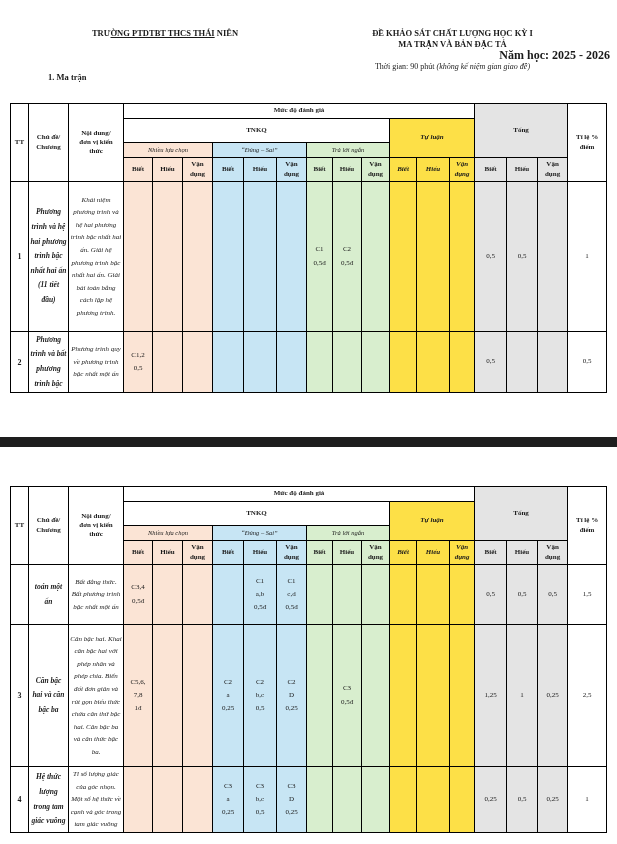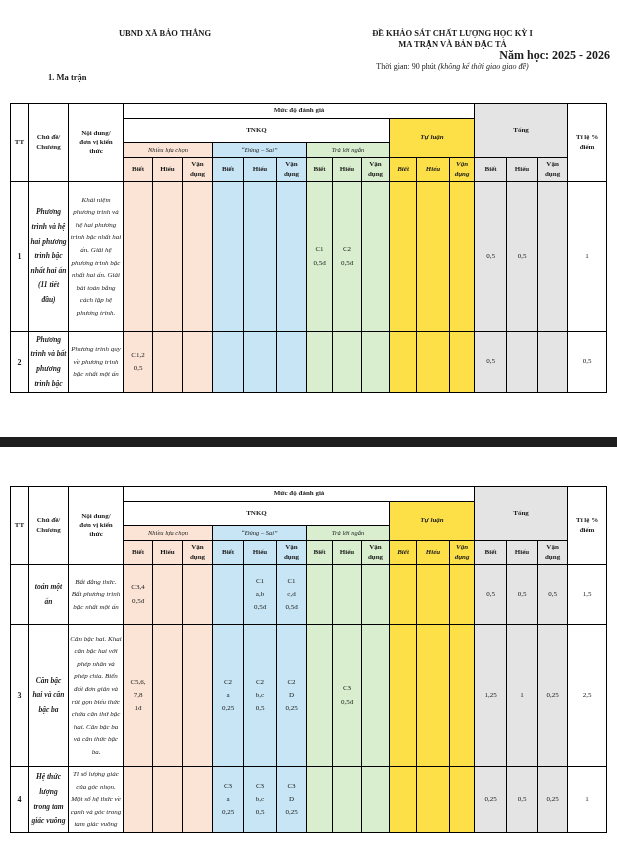--- a/index.html
+++ b/index.html
@@ -71,28 +71,28 @@
   
   .page-break {
     position: absolute; top: 437px; left: 0; width: 617px; height: 10px;
     background: #1E1E1E;
   }
 </style>
 </head>
 <body>
 
 <div class="org-block">
-  <div>UBND XÃ BẢO THẮNG</div>
+  <div><span>TRƯ</span><span class="org-underline">ỜNG PTDTBT THCS THÁI</span><span> NIÊN</span></div>
 </div>
 
 <div class="title-block">
   <div>ĐỀ KHẢO SÁT CHẤT LƯỢNG HỌC KỲ I</div>
   <div>MA TRẬN VÀ BẢN ĐẶC TẢ</div>
   <div class="small">Năm học: 2025 - 2026</div>
-  <div class="time-line"><span>Thời gian: 90 phút </span><em>(không kể thời giao giao đề)</em></div>
+  <div class="time-line"><span>Thời gian: 90 phút </span><em>(không kể niệm gian giao đề)</em></div>
 </div>
 
 <div class="section-title">1. Ma trận</div>
 
 <table class="matrix" id="table1">
   <colgroup>
     <col style="width:18px">
       <col style="width:40px">
       <col style="width:55px">
     <col style="width:29px">

